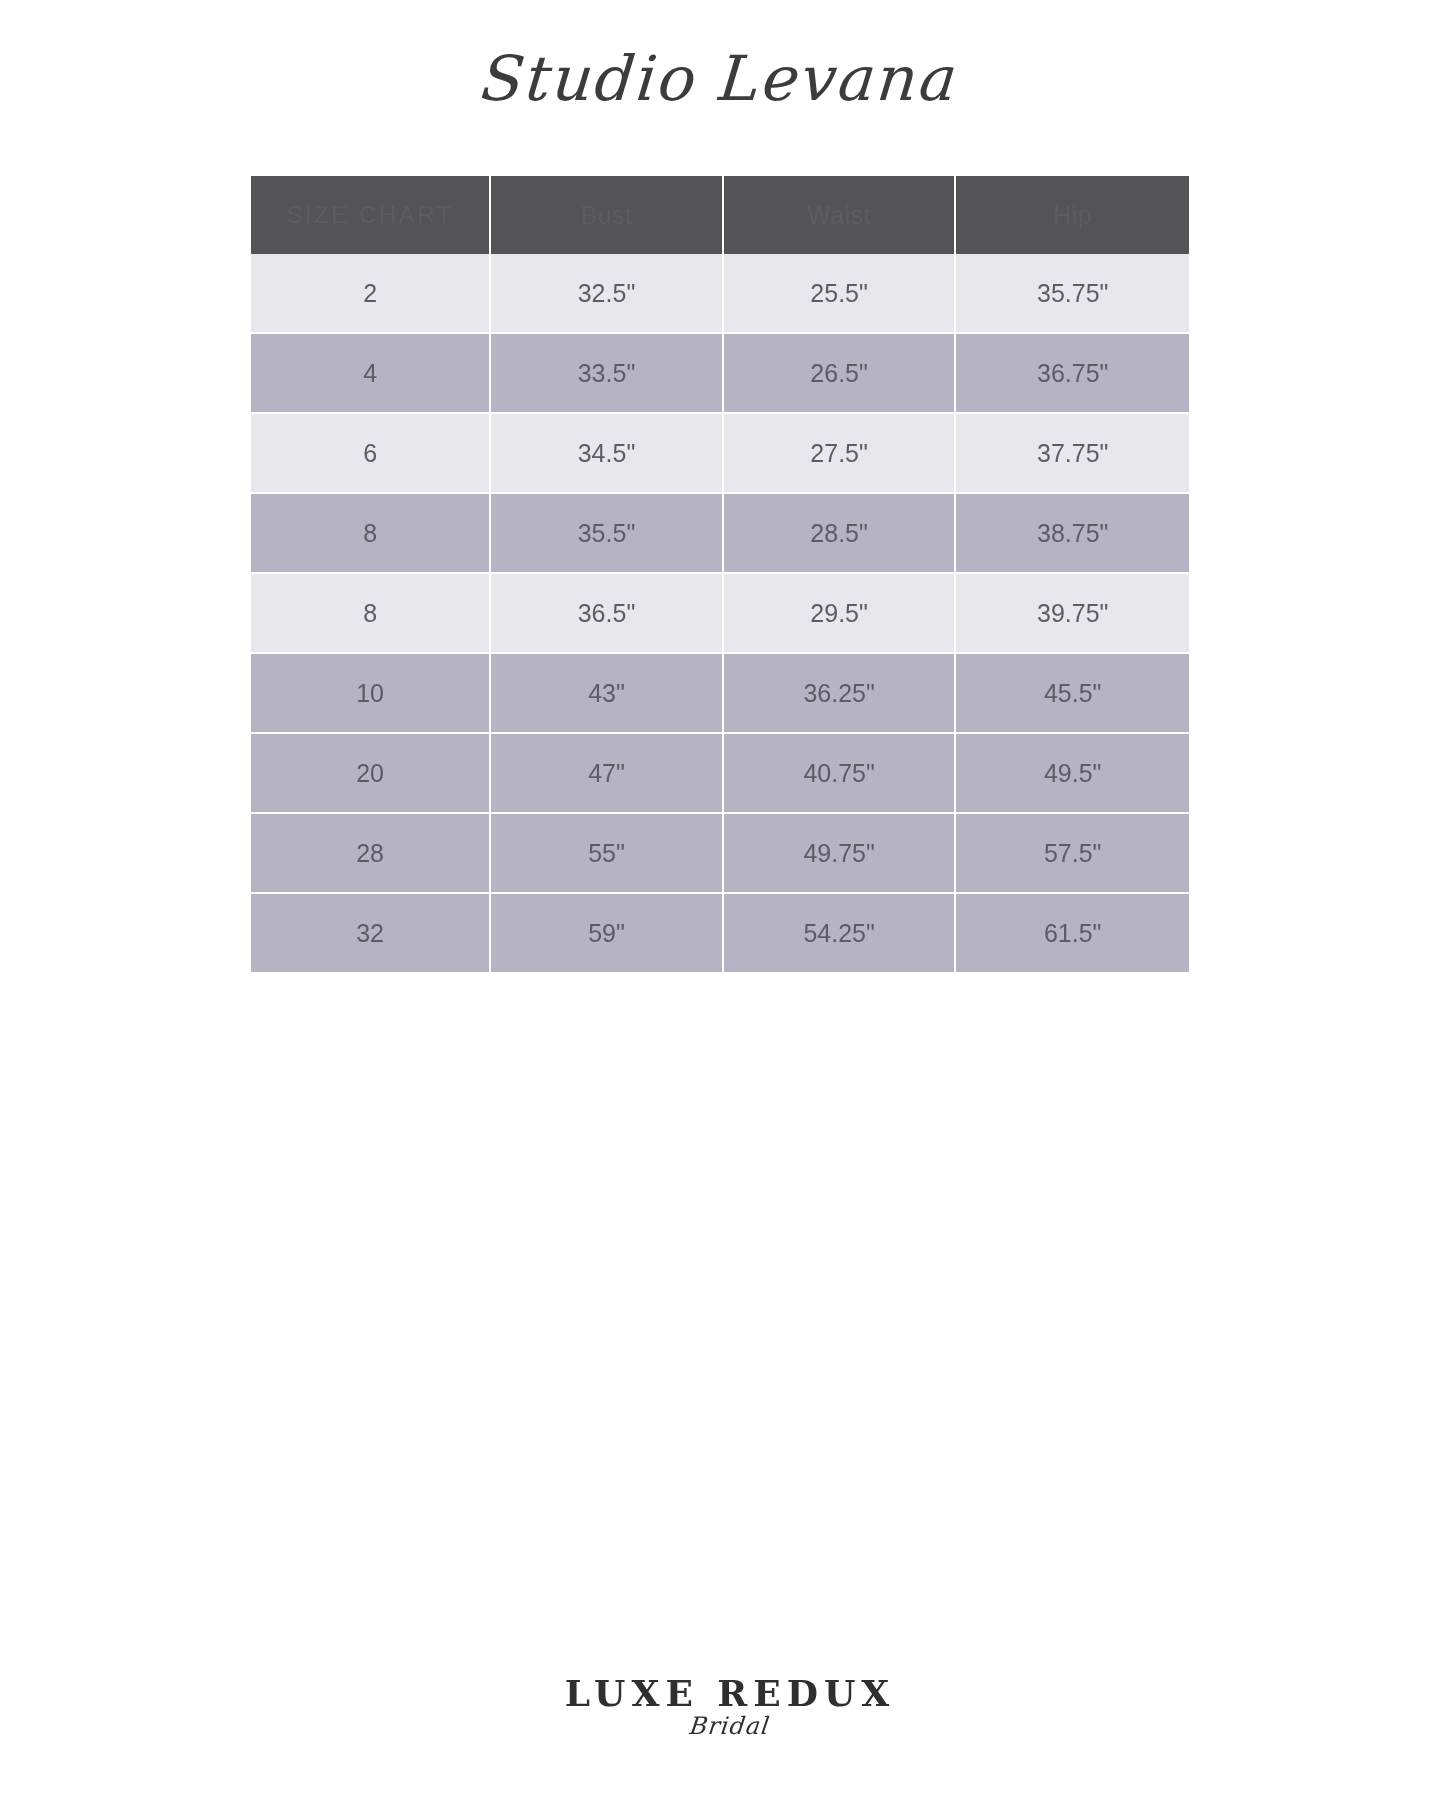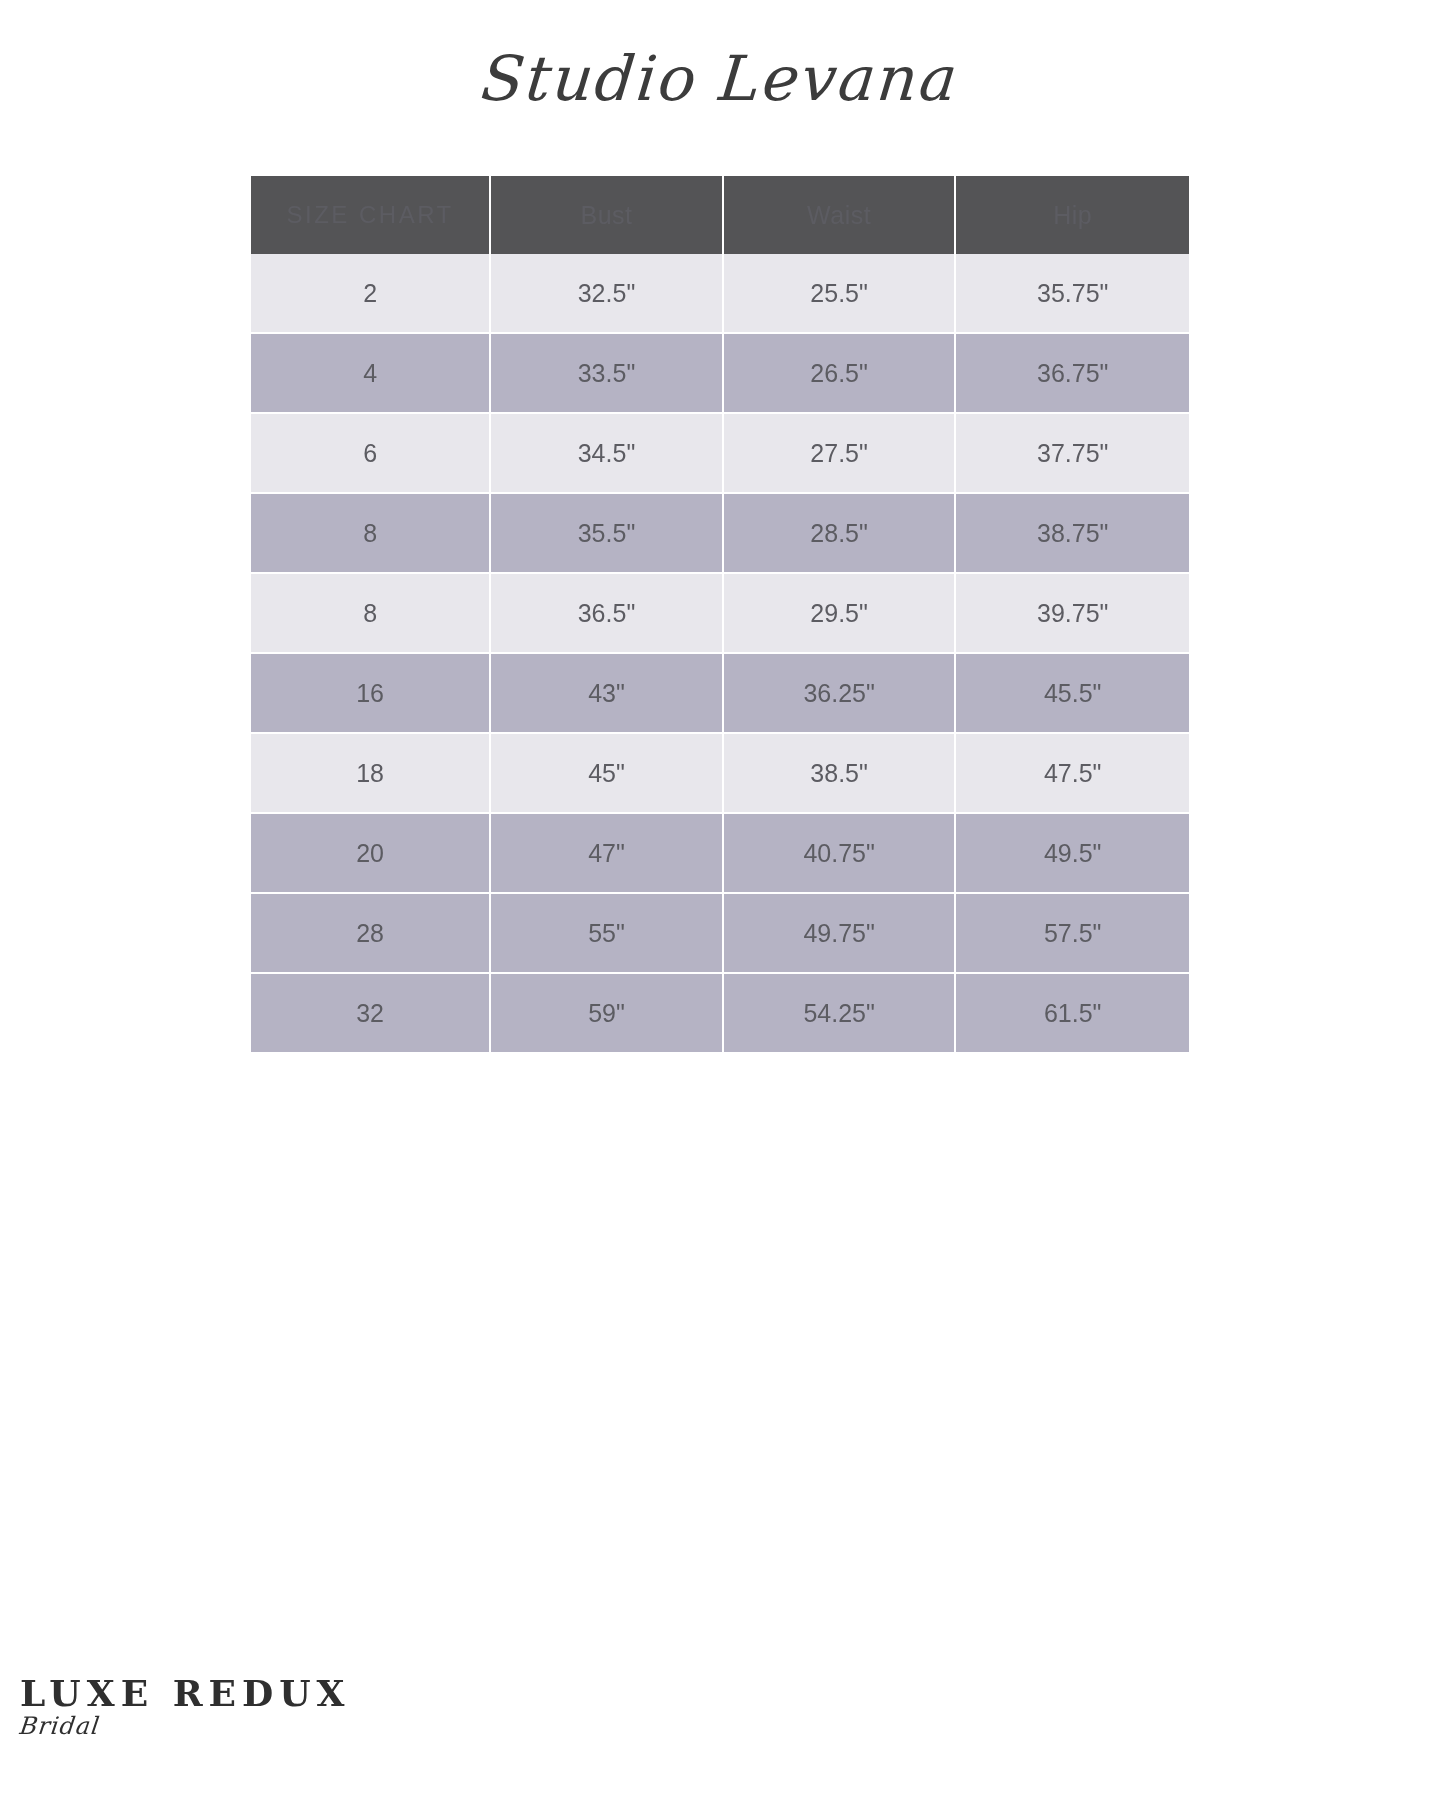--- a/index.html
+++ b/index.html
@@ -93,21 +93,21 @@
   col.c4 { width: 24.9%; }
 
   
   .footer {
     position: absolute;
     left: 0;
     right: 0;
     bottom: 60px;
     display: flex;
     flex-direction: column;
-    align-items: flex-start;
+    align-items: center;
     padding-left: 20px;
   }
   .footer-main {
     font-family: "DejaVu Serif", serif;
     font-size: 36px;
     letter-spacing: 6px;
     color: #2f2f2f;
     font-weight: 700;
   }
   .footer-sub {
@@ -170,30 +170,24 @@
             <td>28.5"</td>
             <td>38.75"</td>
           </tr>
           <tr class="light">
             <td>8</td>
             <td>36.5"</td>
             <td>29.5"</td>
             <td>39.75"</td>
           </tr>
           <tr class="dark">
-            <td>16</td>
+            <td>10</td>
             <td>43"</td>
             <td>36.25"</td>
             <td>45.5"</td>
-          </tr>
-          <tr class="light">
-            <td>18</td>
-            <td>45"</td>
-            <td>38.5"</td>
-            <td>47.5"</td>
           </tr>
           <tr class="dark">
             <td>20</td>
             <td>47"</td>
             <td>40.75"</td>
             <td>49.5"</td>
           </tr>
           <tr class="dark">
             <td>28</td>
             <td>55"</td>

